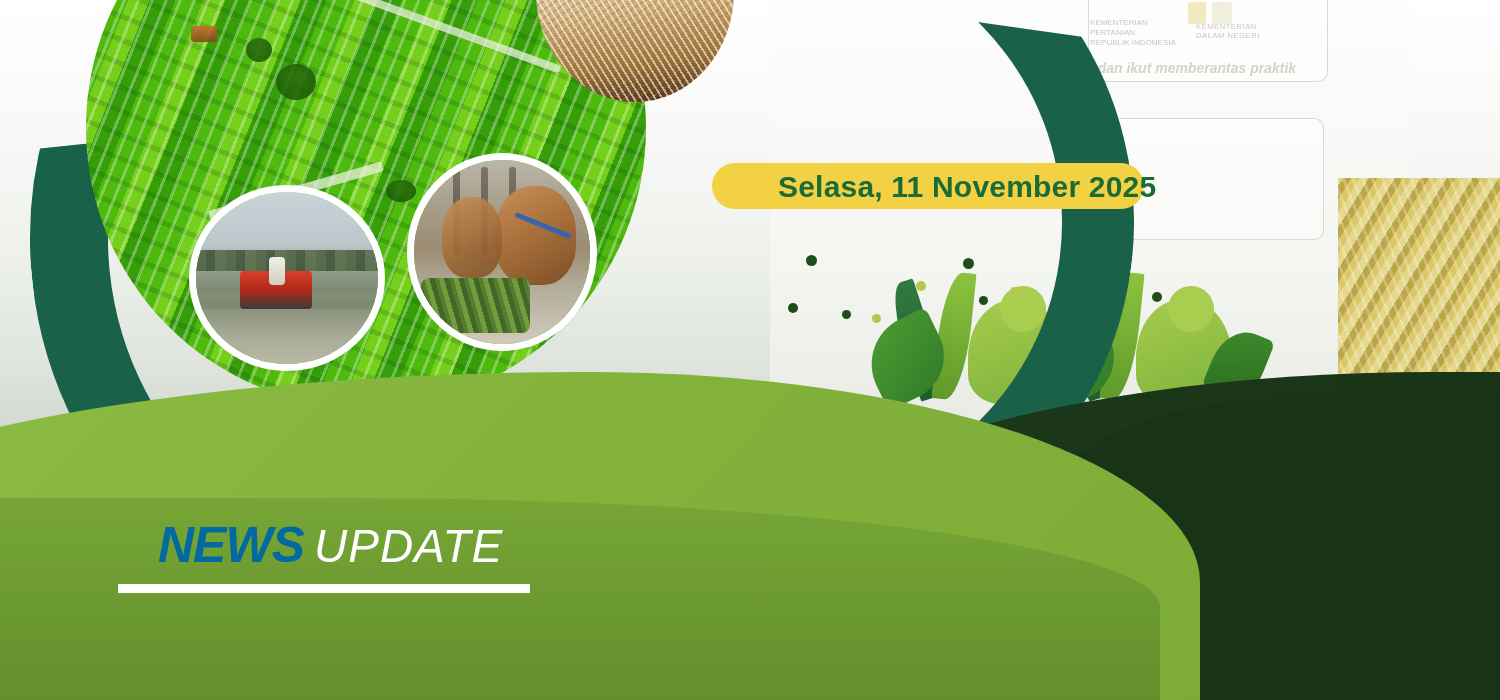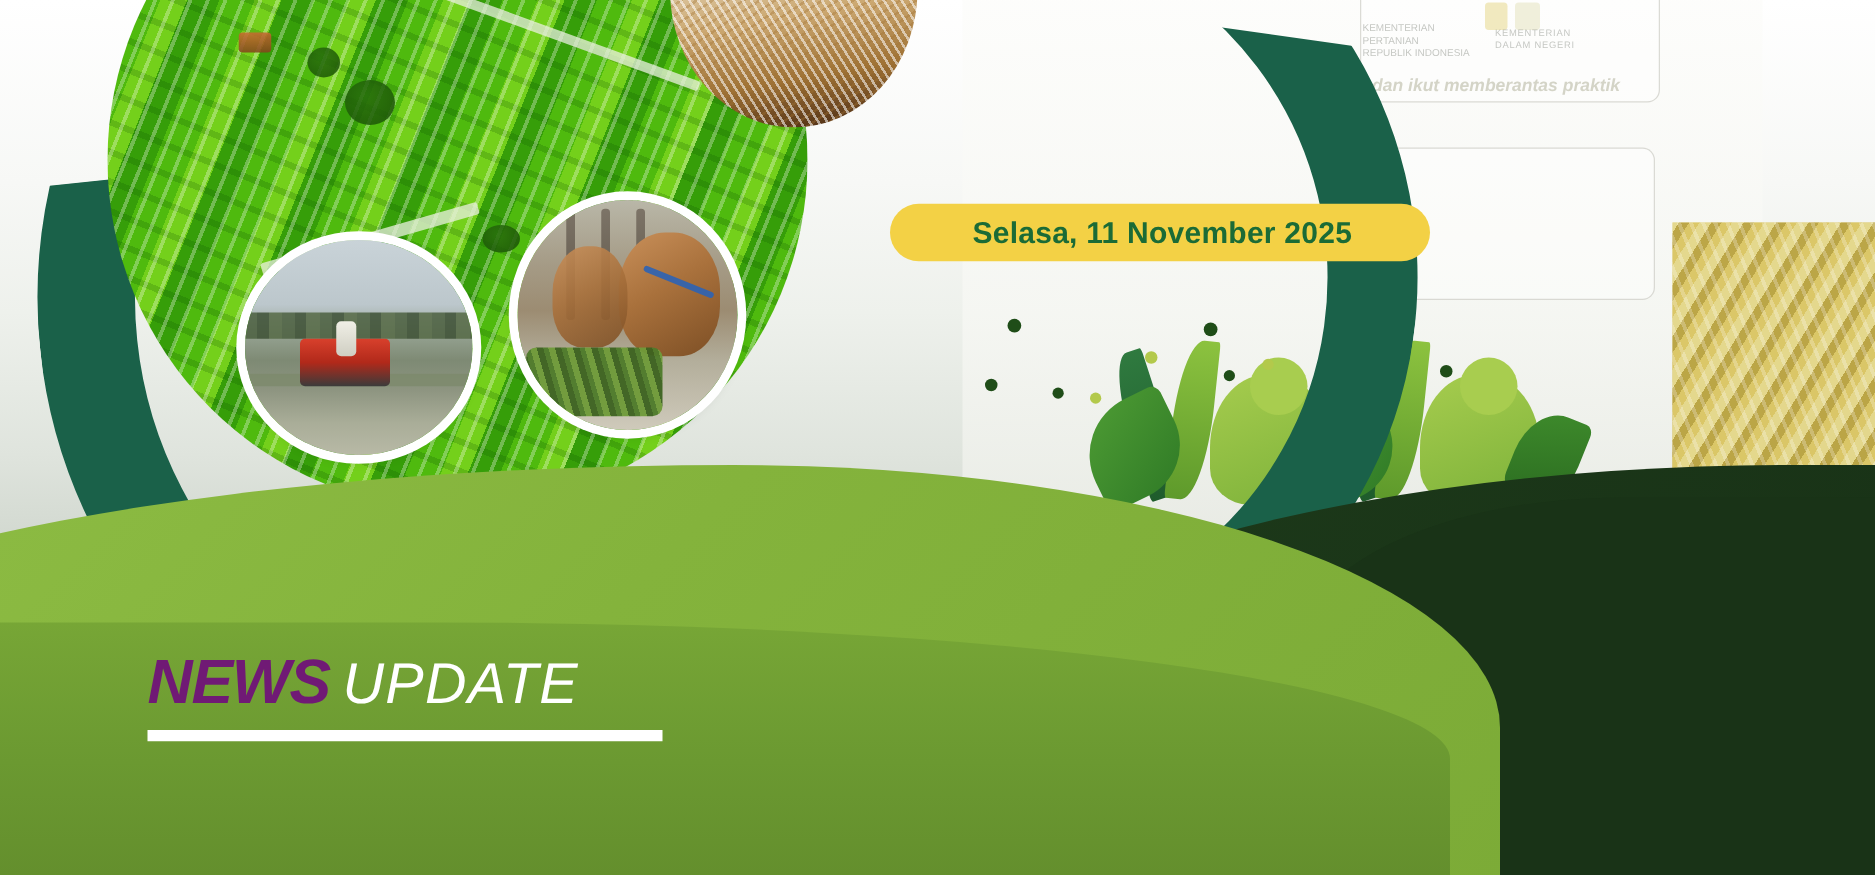--- a/index.html
+++ b/index.html
@@ -136,21 +136,21 @@
     background:#2c63b5;border-radius:3px;transform:rotate(22deg);opacity:.9;
   }
 
   
   .date-pill{
     position:absolute;left:712px;top:163px;width:432px;height:46px;
     background:#f3d145;border-radius:24px;
   }
   .date-text{
     position:absolute;left:778px;top:168px;width:420px;
-    color:#1b6b36;font-weight:bold;font-size:24px;line-height:38px;
+    color:#1b6b36;font-weight:bold;font-size:30px;line-height:38px;
     letter-spacing:.2px;
   }
 
   
   .leaf-spear{
     position:absolute;border-radius:60% 4% 60% 4%;
   }
   .leaf-oak{position:absolute;}
   .dot{position:absolute;border-radius:50%;}
 
@@ -220,22 +220,22 @@
   .band-dark-right{
     position:absolute;left:1040px;top:398px;width:560px;height:302px;
     background:#193317;
     border-radius:46% 0 0 0 / 40% 0 0 0;
   }
 
   
   .news-wrap{position:absolute;left:118px;top:520px;}
   .news-line{display:flex;align-items:baseline;}
   .news-bold{
-    color:#701a75;font-size:50px;font-weight:bold;font-style:italic;
-    letter-spacing:-1px;line-height:1;
+    color:#0369a1;font-size:50px;font-weight:bold;font-style:italic;
+    letter-spacing:-1px;line-height:1;margin-left:40px;
   }
   .news-light{
     color:#ffffff;font-size:46px;font-weight:normal;font-style:italic;
     letter-spacing:1px;line-height:1;margin-left:10px;
   }
   .news-rule{
     margin-top:14px;width:412px;height:9px;background:#ffffff;
   }
 
   

